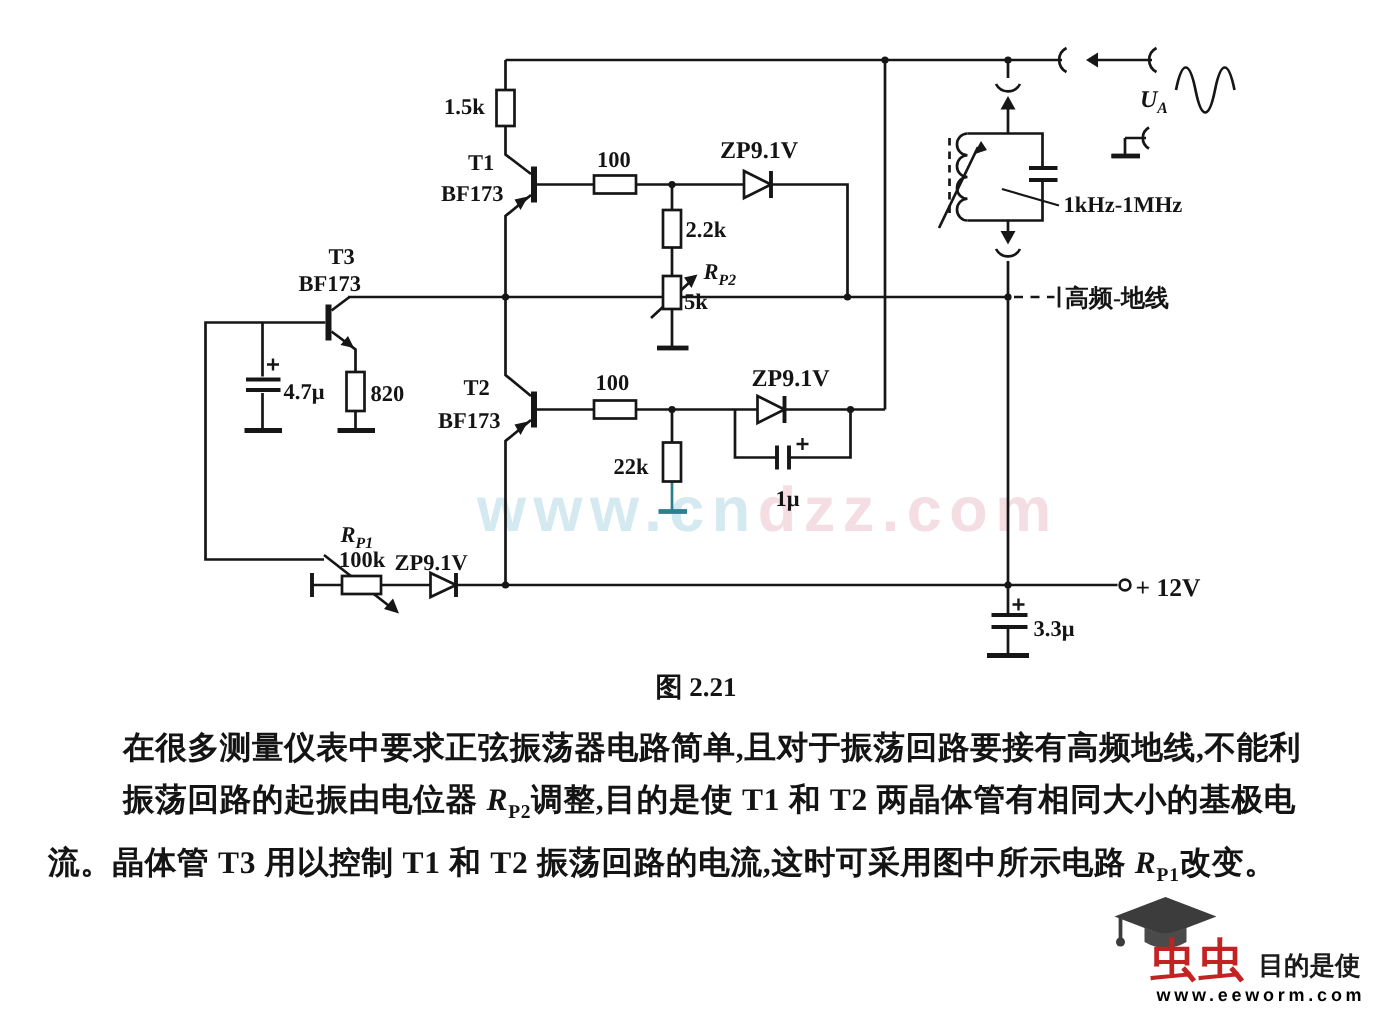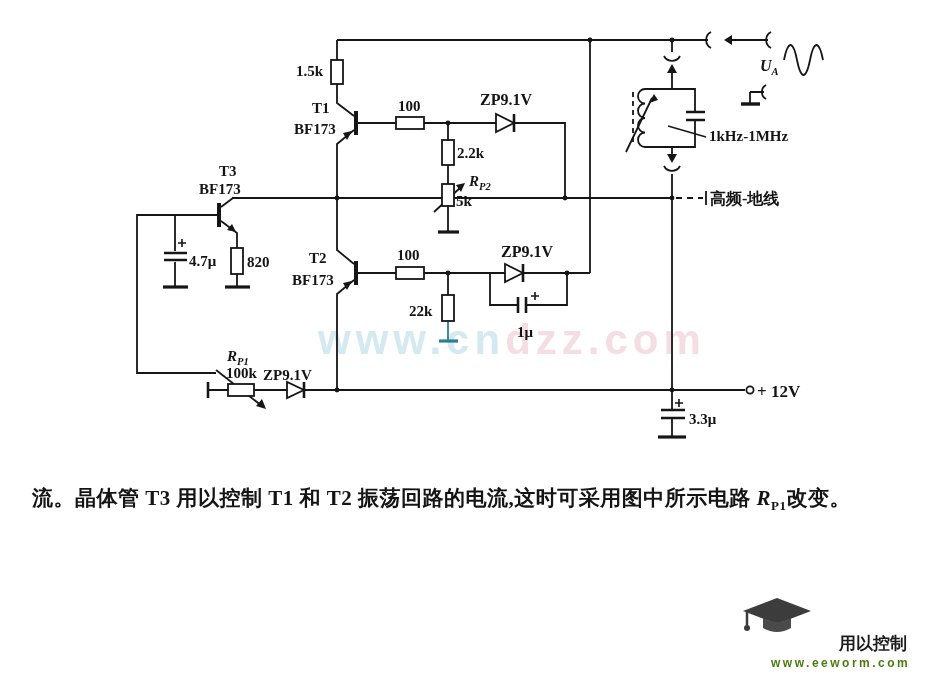--- a/index.html
+++ b/index.html
@@ -15,21 +15,21 @@
   #bodytext{position:absolute;left:32px;top:481px;width:852px;font-size:21px;
             line-height:35px;font-weight:600;letter-spacing:0.5px;}
   .tline{white-space:nowrap;}
   .ind{padding-left:50px;}
   .tline i{font-style:italic;}
   .tline sub{font-size:13px;}
   #logo{position:absolute;right:4px;bottom:6px;width:185px;height:74px;}
   #logo .brand{position:absolute;left:28px;top:24px;color:#c32222;font-size:30px;
                font-weight:bold;letter-spacing:2px;}
   #logo .site{position:absolute;left:100px;top:36px;color:#1b1b1b;font-size:17px;font-weight:bold;}
-  #logo .url{position:absolute;left:32px;top:60px;color:#4d7c0f;font-size:12px;font-weight:bold;
+  #logo .url{position:absolute;left:32px;top:60px;color:#000000;font-size:12px;font-weight:bold;
              letter-spacing:2.5px;font-family:"Liberation Sans", sans-serif;text-align:right;}
   #logo svg{position:absolute;left:0;top:0;}
 </style>
 </head>
 <body>
 
 <div id="page">
 
   <svg width="928" height="452" viewBox="0 0 928 452">
 
@@ -201,29 +201,33 @@
     <text class="lbl" x="227" y="361" font-style="italic"><tspan>R</tspan><tspan dy="4" font-size="10.5">P1</tspan></text>
     <text class="lbl" x="226" y="378">100k</text>
     <text class="lbl" x="263" y="380">ZP9.1V</text>
     <text x="757" y="397" font-size="17" font-weight="bold">+ 12V</text>
     <text class="lbl" x="689" y="424">3.3μ</text>
     <text x="760" y="71" font-size="16" font-style="italic" font-weight="bold"><tspan>U</tspan><tspan dy="4" font-size="10.5">A</tspan></text>
     <text class="lbl" x="709" y="141">1kHz-1MHz</text>
     <text class="cjk" x="710" y="204">高频-地线</text>
   </svg>
 
+  <div id="caption">图 2.21</div>
 
   <div id="bodytext">
+    <div class="tline ind">在很多测量仪表中要求正弦振荡器电路简单,且对于振荡回路要接有高频地线,不能利</div>
+    <div class="tline ind"><span>振荡回路的起振由电位器 </span><i>R</i><sub>P2</sub><span>调整,目的是使 T1 和 T2 两晶体管有相同大小的基极电</span></div>
     <div class="tline"><span>流。晶体管 T3 用以控制 T1 和 T2 振荡回路的电流,这时可采用图中所示电路 </span><i>R</i><sub>P1</sub><span>改变。</span></div>
   </div>
 
   <div id="logo">
     <svg width="72" height="48" viewBox="0 0 72 48">
       <polygon points="38,2 72,15 38,28 4,15" fill="#3c3c3c"></polygon>
       <path d="M24,22 L24,32 Q38,40 52,32 L52,22 Q38,30 24,22 Z" fill="#4a4a4a"></path>
       <path d="M8,16 L8,30" stroke="#3c3c3c" stroke-width="2.5" fill="none"></path>
       <circle cx="8" cy="32" r="3" fill="#3c3c3c"></circle>
     </svg>
-    <span class="site">用以控制</span>
+    <span class="brand">虫虫</span>
+    <span class="site">目的是使</span>
     <span class="url">www.eeworm.com</span>
   </div>
 
 </div>
 
 </body></html>

